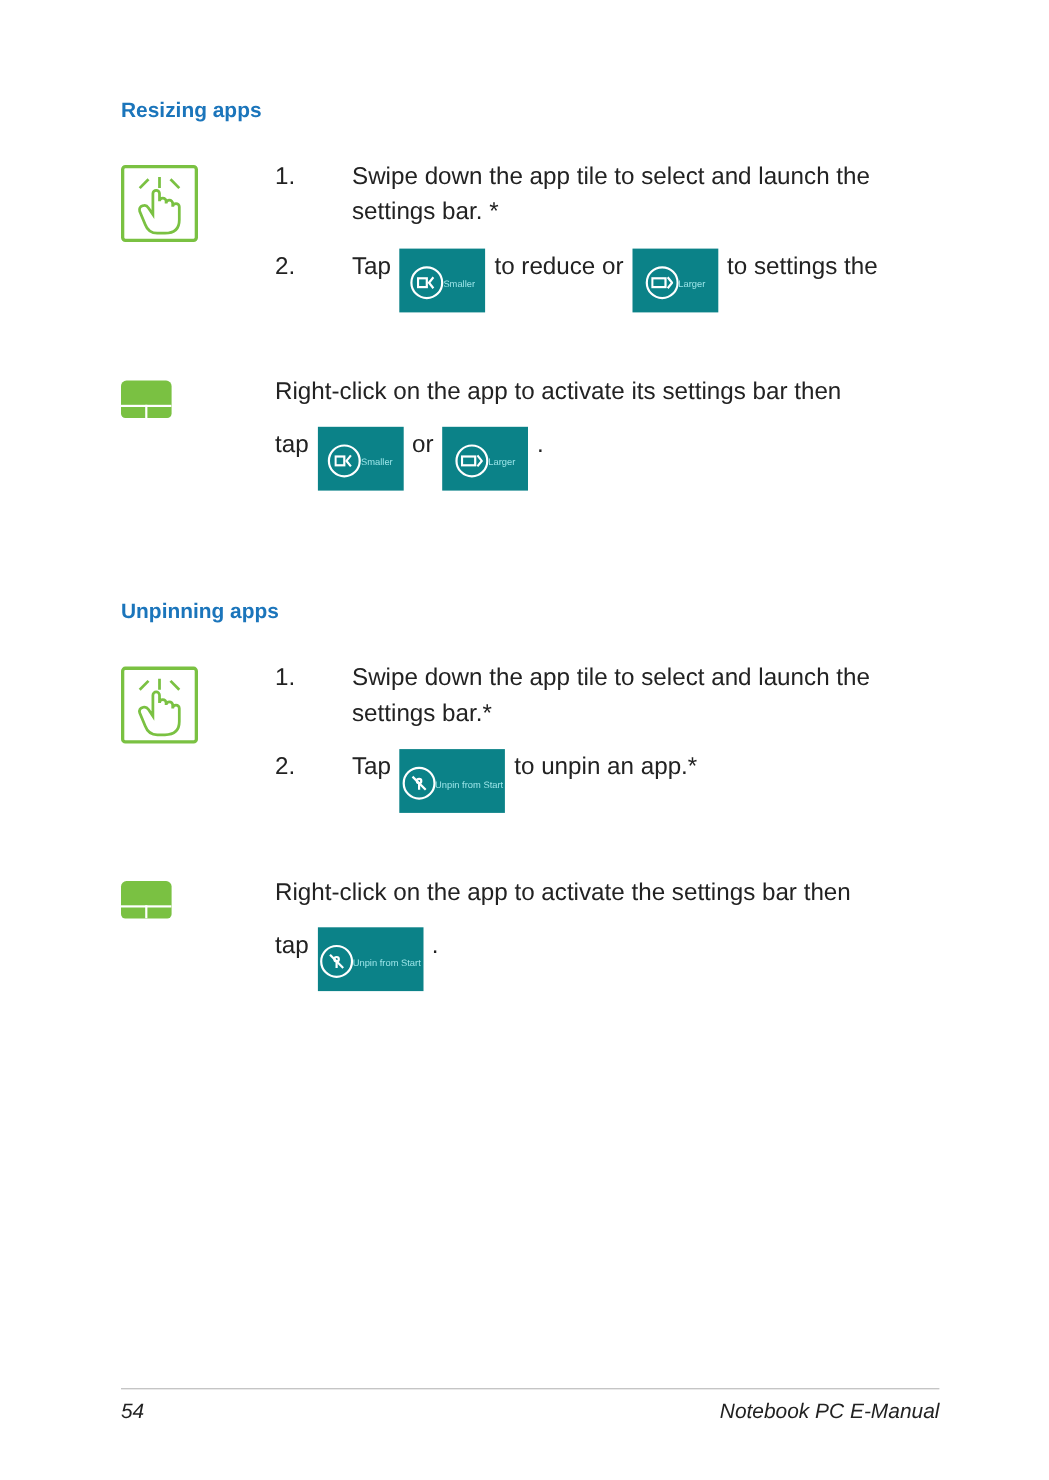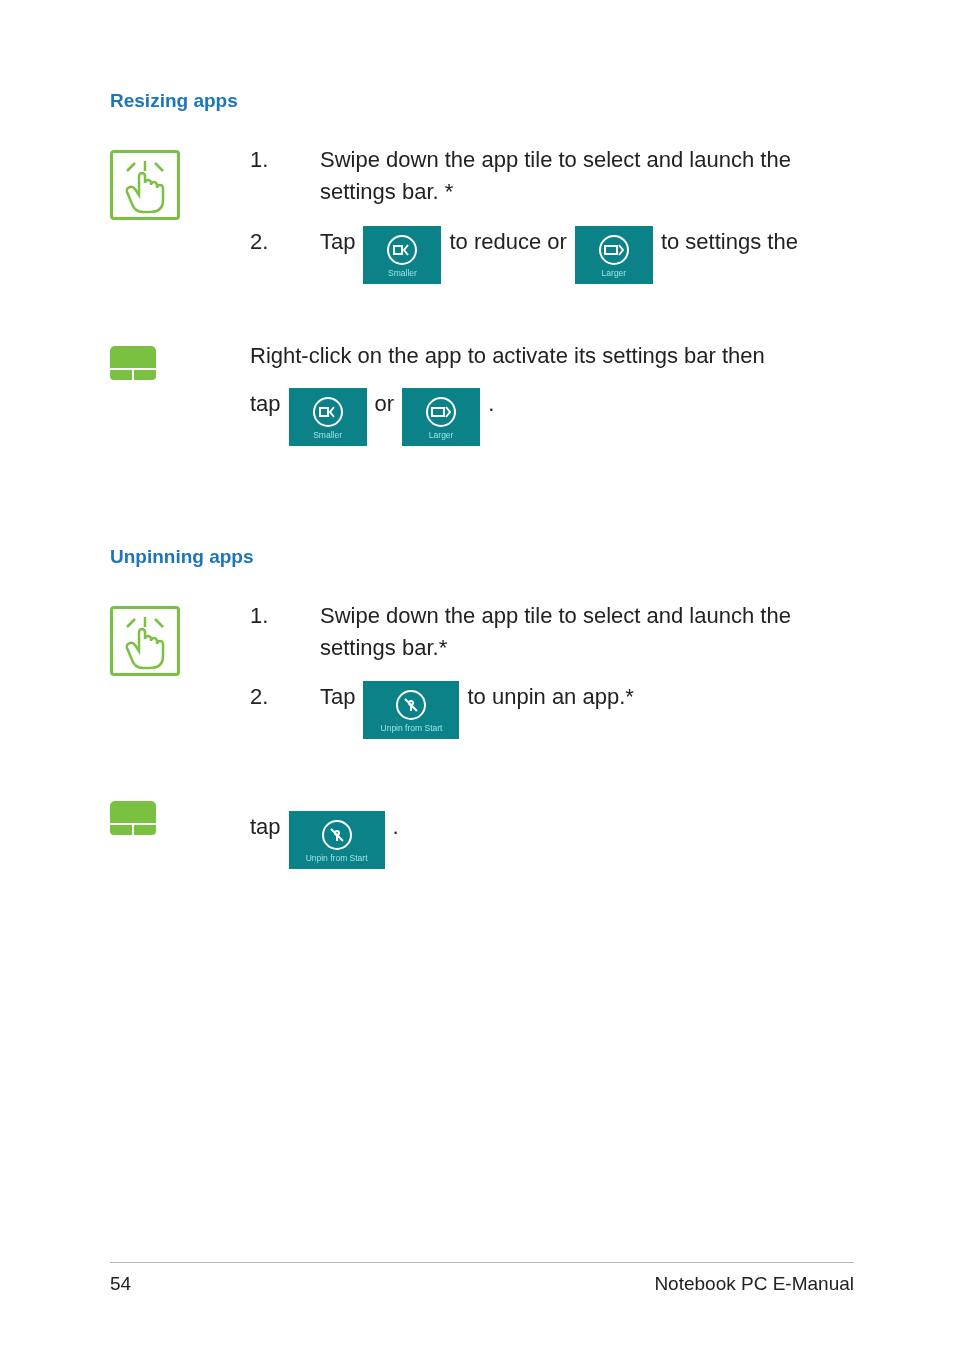--- a/index.html
+++ b/index.html
@@ -48,21 +48,20 @@
       display: flex;
       align-items: flex-start;
       flex-wrap: wrap;
       gap: 0;
     }
     .inline-line > span, .inline-line > .tile {
       margin-right: 8px;
     }
     .tile {
       display: inline-flex;
-      flex-direction: column;
       align-items: center;
       justify-content: center;
       background: #0b8288;
       color: #fff;
       width: 78px;
       height: 58px;
       vertical-align: middle;
       position: relative;
       padding-top: 4px;
     }
@@ -114,20 +113,21 @@
     }
     .footer {
       position: absolute;
       left: 110px; right: 100px; bottom: 50px;
       border-top: 1px solid #b7b7b7;
       padding-top: 10px;
       display: flex;
       justify-content: space-between;
       font-size: 19px;
       color: #222;
+      font-style: italic;
     }
     .spacer { height: 60px; }
     svg { display: block; }
   </style>
 </head>
 <body>
 
 <div class="section-heading">Resizing apps</div>
 
 <div class="row">
@@ -260,20 +260,21 @@
   </div>
 </div>
 
 <div style="height:28px"></div>
 
 <div class="row">
   <div class="icon-col">
     <div class="touchpad-icon"></div>
   </div>
   <div class="content-col">
+    <div>Right-click on the app to activate the settings bar then</div>
     <div class="inline-line" style="margin-top:16px">
       <span>tap</span>
       <span class="tile wide">
         <span class="circ">
             <svg width="18" height="18">
               <g stroke="#fff" stroke-width="2" fill="none">
                 <circle cx="9" cy="7" r="2"></circle>
                 <line x1="9" y1="9" x2="9" y2="15"></line>
                 <line x1="3" y1="3" x2="15" y2="15"></line>
               </g>

